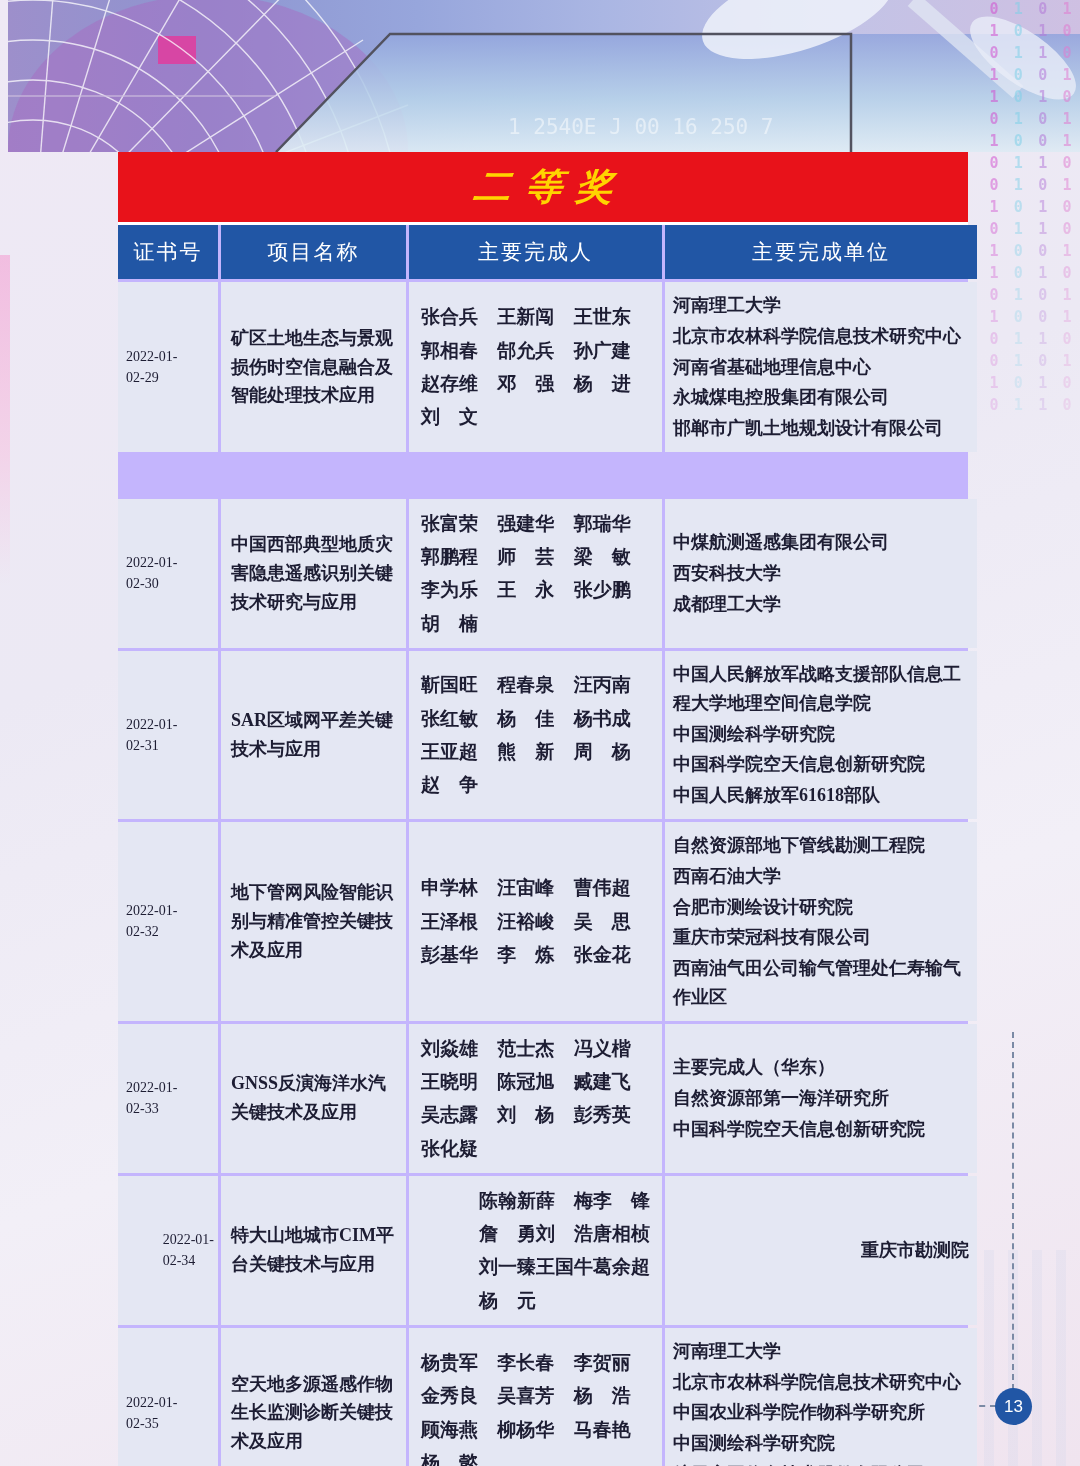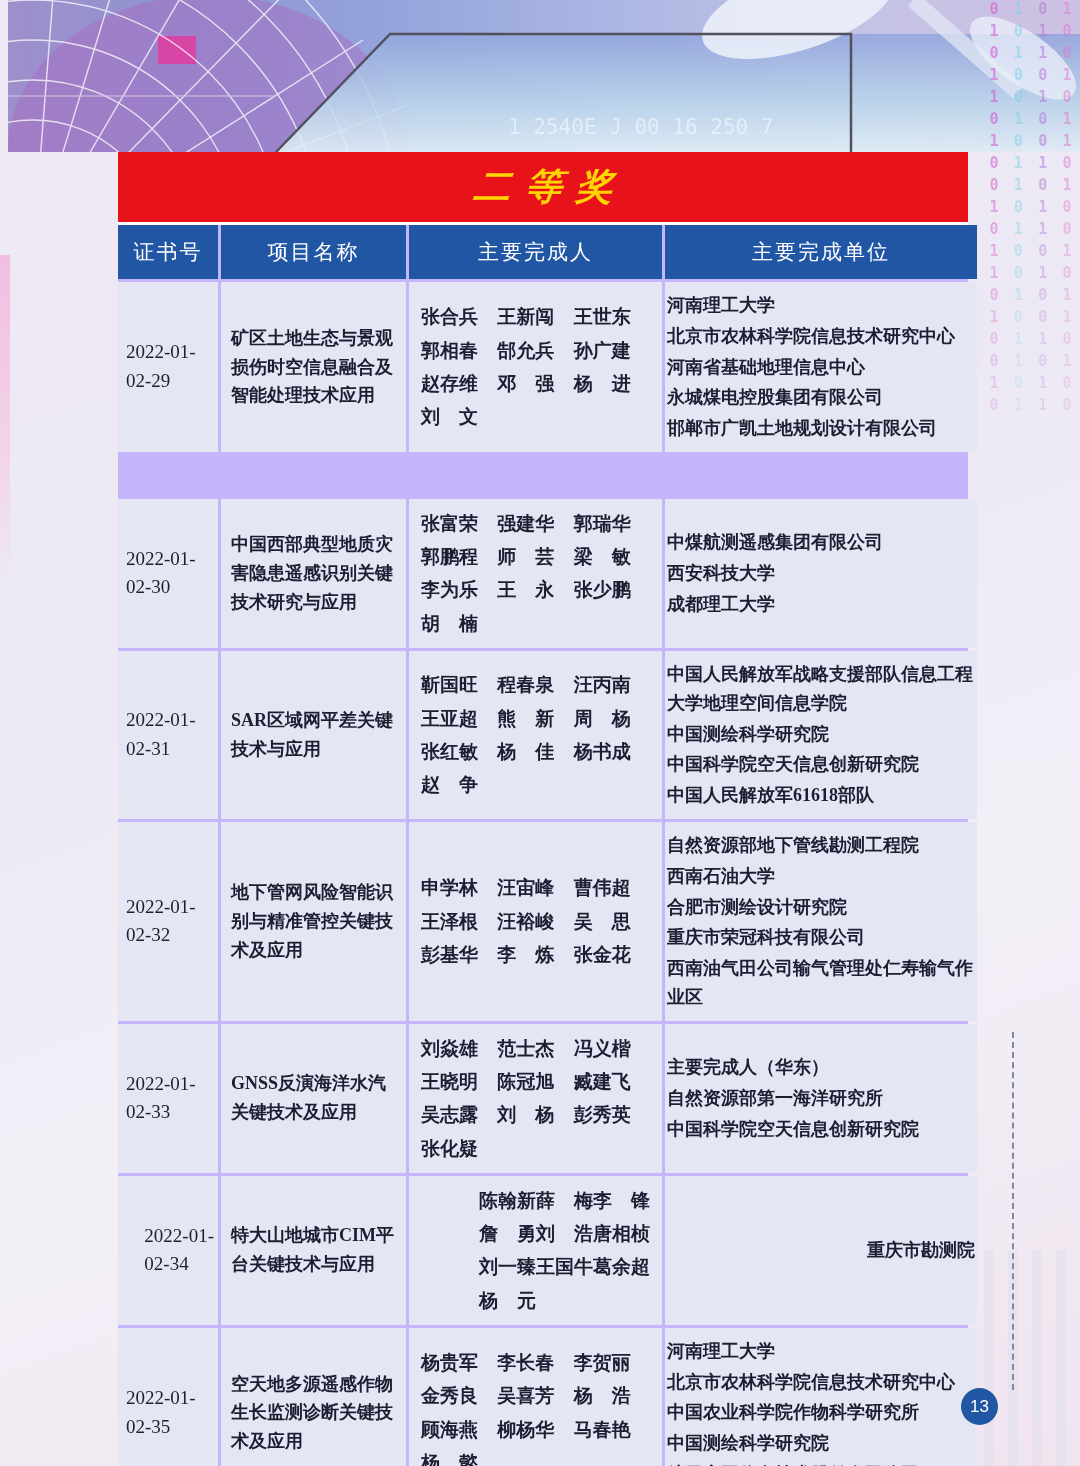--- a/index.html
+++ b/index.html
@@ -46,35 +46,35 @@
   .award-table{
     display:grid;grid-template-columns:100px 185px 253px 312px;
     gap:3px;background:#c4b5fd;border-top:3px solid #fff;
   }
   .hcell{
     background:var(--header-blue);color:#fff;min-height:54px;
     display:flex;align-items:center;justify-content:center;
     font-family:"Liberation Sans",sans-serif;font-size:21px;letter-spacing:2px;
   }
   .cell{background:var(--cell-bg);display:flex;flex-direction:column;justify-content:center;}
-  .cert{white-space:pre-line;font-size:19px;padding:6px 4px 6px 8px;line-height:1.5;}
+  .cert{white-space:pre-line;font-size:14px;padding:6px 4px 6px 8px;line-height:1.5;}
   .project{font-weight:bold;font-size:18px;padding:6px 10px;line-height:1.6;}
   .persons{font-weight:bold;font-size:19px;padding:8px 12px;line-height:1.75;}
   .p-line{display:grid;grid-template-columns:1fr 1fr 1fr;}
   .p-name{white-space:nowrap;}
-  .units{font-weight:bold;font-size:18px;padding:8px 2px;line-height:1.6;}
+  .units{font-weight:bold;font-size:18px;padding:8px 8px;line-height:1.6;}
   .unit{margin:1px 0;}
   .r0 .cell, .cell.r0{min-height:156px;} .cell.r1{min-height:129px;margin-top:44px;}
   .cell.r2{min-height:150px;} .cell.r3{min-height:172px;}
   .cell.r4{min-height:129px;} .cell.r5{min-height:120px;align-items:flex-end;} .cell.r6{min-height:155px;}
   
   .vdash{position:absolute;left:1012px;top:1032px;height:358px;border-left:2px dashed var(--dash-gray);z-index:4;}
   .hdash{position:absolute;left:936px;top:1405px;width:60px;border-top:2px dashed var(--dash-gray);z-index:4;}
   .page-circle{
-    position:absolute;left:961px;top:1388px;width:37px;height:37px;border-radius:50%;
+    position:absolute;left:995px;top:1388px;width:37px;height:37px;border-radius:50%;
     background:var(--header-blue);color:#fff;display:flex;align-items:center;justify-content:center;
     font-family:"Liberation Sans",sans-serif;font-size:17px;z-index:6;
   }
 </style>
 </head>
 <body>
 
 <div class="top-collage">
   <svg width="1080" height="152" viewBox="0 0 1080 152">
     <defs>
@@ -209,28 +209,28 @@
       <div class="cell cert r2">2022-01-
 02-31</div>
       <div class="cell project r2">SAR区域网平差关键技术与应用</div>
       <div class="cell persons r2">
         <div class="p-line">
           <span class="p-name">靳国旺</span>
           <span class="p-name">程春泉</span>
           <span class="p-name">汪丙南</span>
         </div>
         <div class="p-line">
+          <span class="p-name">张红敏</span>
+          <span class="p-name">杨　佳</span>
+          <span class="p-name">杨书成</span>
+        </div>
+        <div class="p-line">
           <span class="p-name">王亚超</span>
           <span class="p-name">熊　新</span>
           <span class="p-name">周　杨</span>
-        </div>
-        <div class="p-line">
-          <span class="p-name">张红敏</span>
-          <span class="p-name">杨　佳</span>
-          <span class="p-name">杨书成</span>
         </div>
         <div class="p-line">
           <span class="p-name">赵　争</span>
         </div>
       </div>
       <div class="cell units r2">
         <div class="unit">中国人民解放军战略支援部队信息工程大学地理空间信息学院</div>
         <div class="unit">中国测绘科学研究院</div>
         <div class="unit">中国科学院空天信息创新研究院</div>
         <div class="unit">中国人民解放军61618部队</div>

